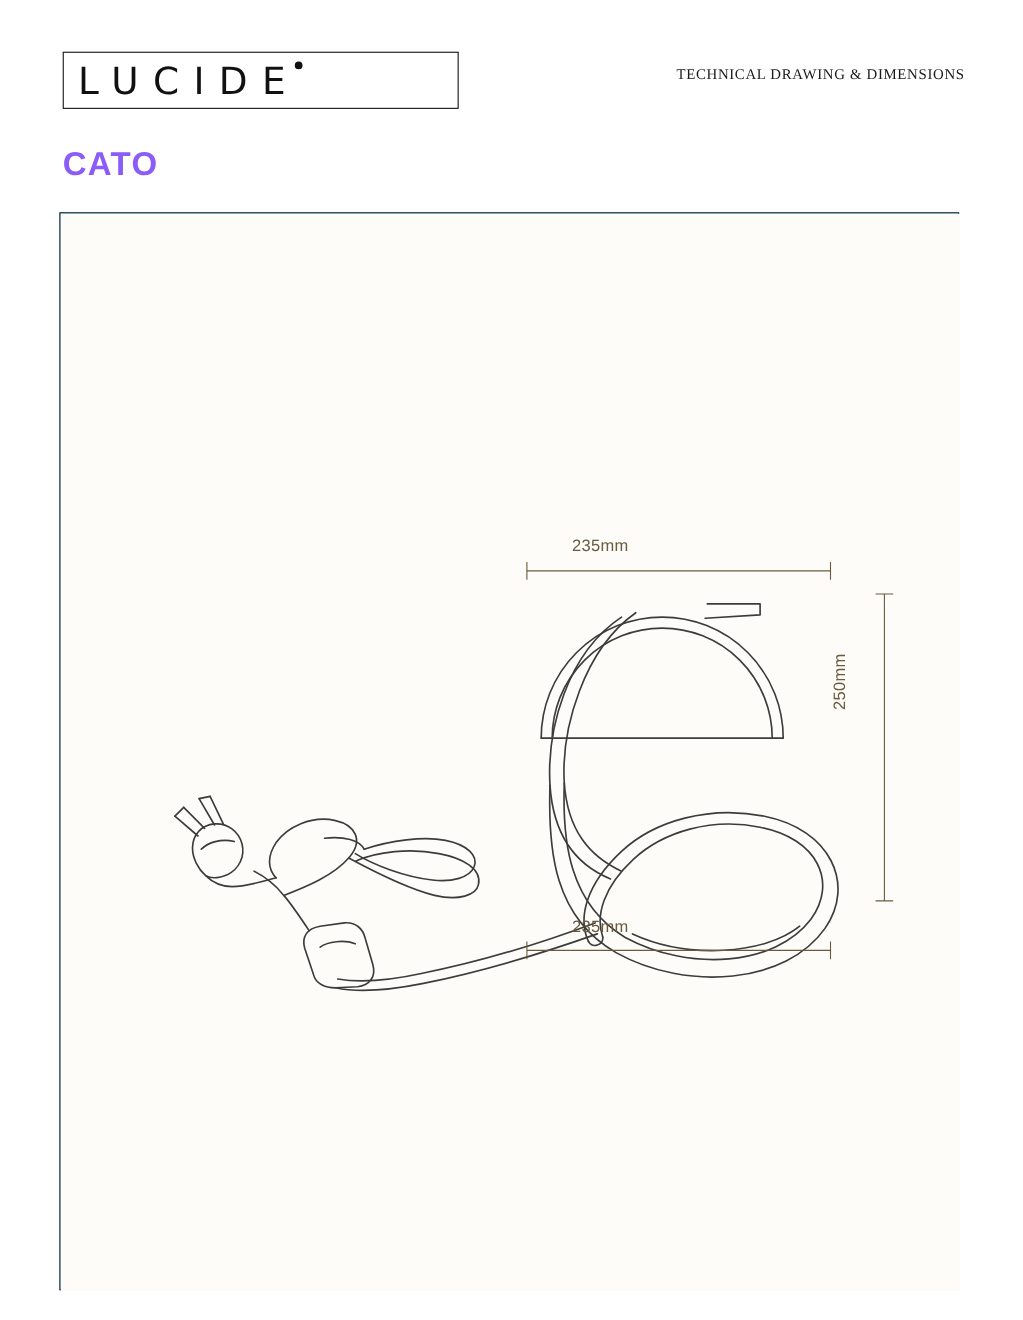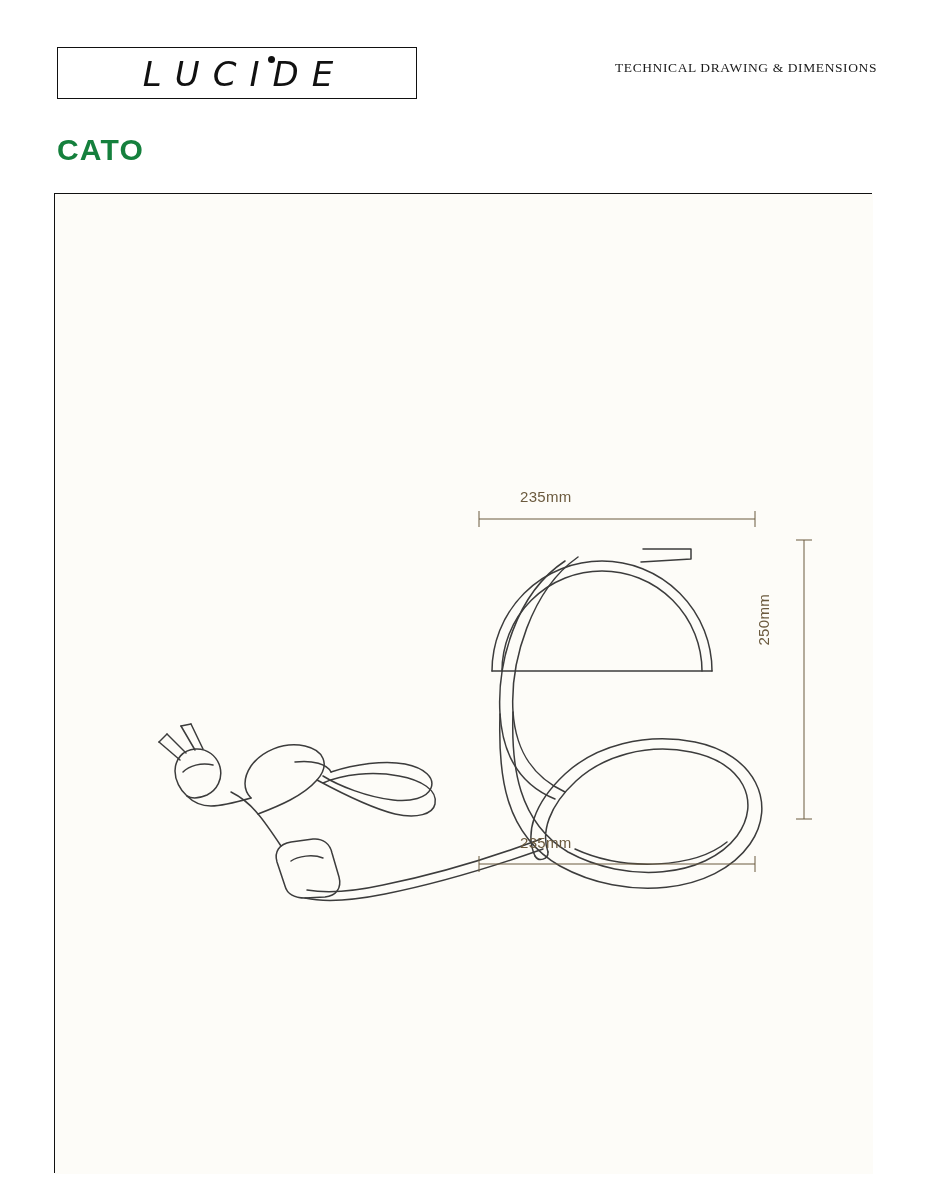--- a/index.html
+++ b/index.html
@@ -41,28 +41,27 @@
     border: 1.4px solid #111;
     box-sizing: border-box;
   }
   .logo-text {
     position: absolute;
     left: 0;
     top: 0;
     width: 360px;
     height: 52px;
     line-height: 52px;
-    text-align: center;
+    text-align: left;
     font-family: "DejaVu Sans", sans-serif;
     font-size: 34px;
     letter-spacing: 13px;
     text-indent: 13px;
     font-weight: 400;
     color: #111;
-    font-style: italic;
   }
   
   .logo-accent {
     position: absolute;
     left: 210px;
     top: 8px;
     width: 7px;
     height: 7px;
     border-radius: 50%;
     background: #111;
@@ -80,21 +79,21 @@
   }
 
   
   .product-name {
     position: absolute;
     left: 57px;
     top: 133px;
     font-size: 30px;
     font-weight: bold;
     letter-spacing: 1.2px;
-    color: #15803d;
+    color: #8b5cf6;
   }
 
   .meta {
     position: absolute;
     left: 450px;
     top: 136px;
     font-size: 12.5px;
     line-height: 19px;
     color: #111;
   }

